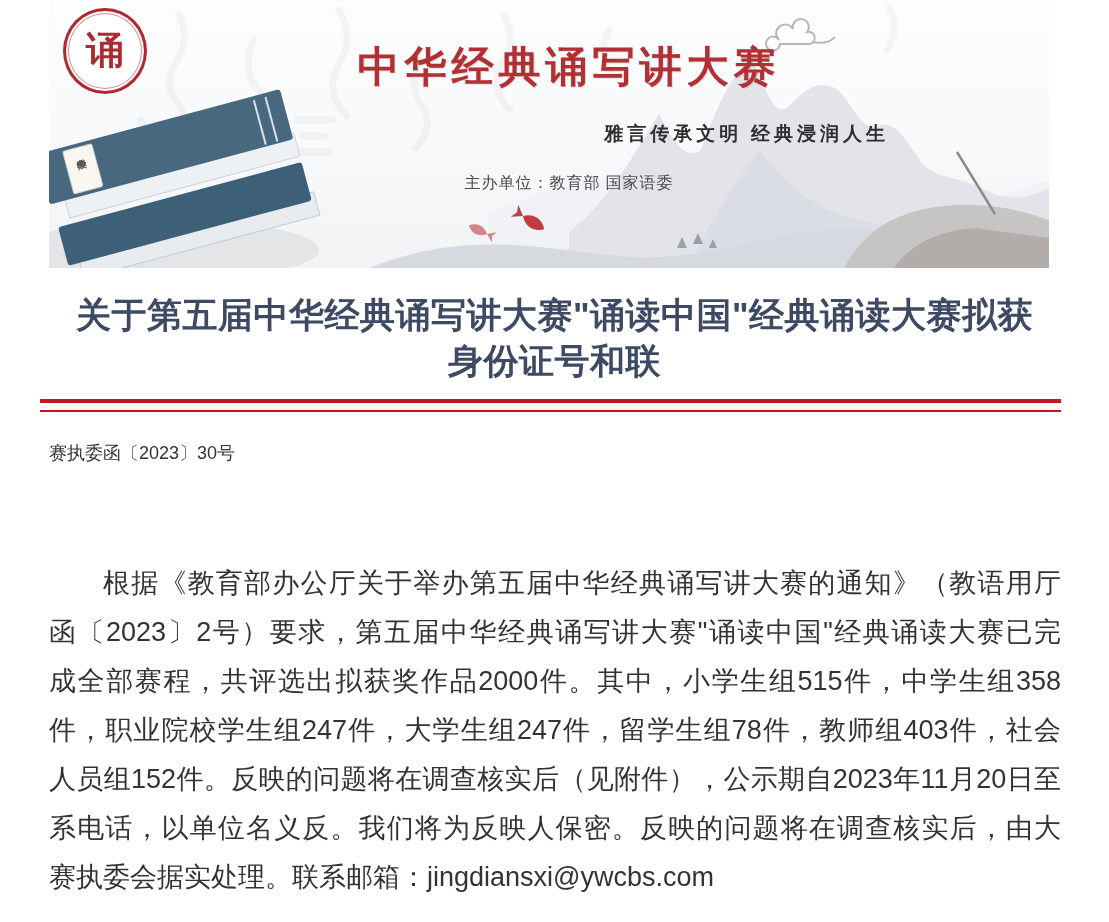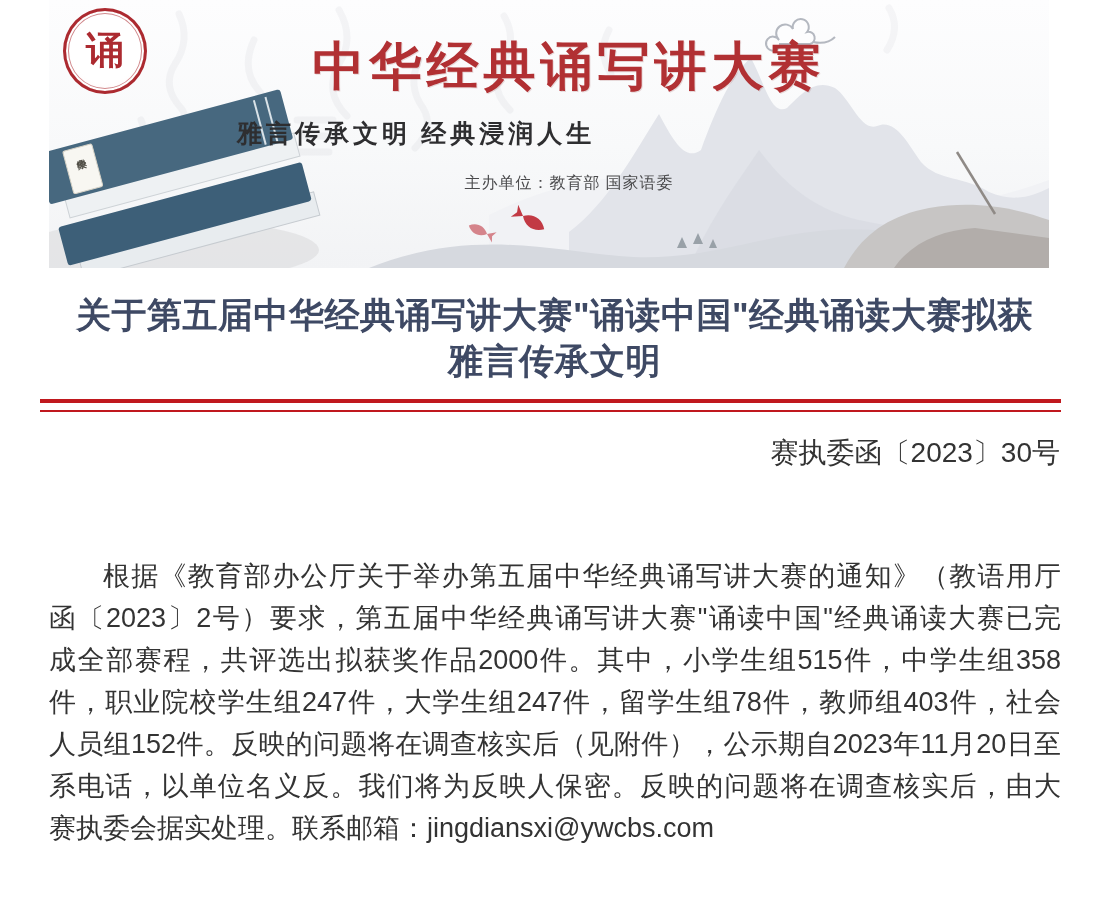--- a/index.html
+++ b/index.html
@@ -21,51 +21,51 @@
     background:radial-gradient(circle at 50% 45%, #fff 60%, #fdf3f3 100%);
     box-shadow:inset 0 0 0 2px #fff, inset 0 0 0 3px rgba(172,42,48,.55);
   }
   .seal-glyph{
     font-family:"Liberation Serif","DejaVu Serif",serif;font-weight:bold;
     font-size:38px;color:#ac2a30;line-height:1;transform:translateY(-1px);
   }
   .banner-title{
     position:absolute;left:200px;top:40px;width:640px;text-align:center;
     font-family:"Liberation Serif","DejaVu Serif",serif;font-weight:bold;
-    font-size:52px;line-height:54px;letter-spacing:5px;color:#b13033;
+    font-size:42px;line-height:54px;letter-spacing:5px;color:#b13033;
     text-shadow:1px 1px 0 rgba(120,20,20,.15);white-space:nowrap;
   }
   .banner-subtitle{
-    position:absolute;left:188px;top:116px;width:640px;text-align:left;
+    position:absolute;left:200px;top:116px;width:640px;text-align:right;
     font-family:"Liberation Serif","DejaVu Serif",serif;font-weight:bold;
-    font-size:25px;line-height:36px;letter-spacing:4px;color:#2e2e30;white-space:nowrap;
+    font-size:19px;line-height:36px;letter-spacing:4px;color:#2e2e30;white-space:nowrap;
   }
   .banner-organizer{
     position:absolute;left:200px;top:170px;width:640px;text-align:center;
     font-family:"Liberation Serif","DejaVu Serif",serif;
     font-size:16px;line-height:26px;letter-spacing:1px;color:#4a4a4c;white-space:nowrap;
   }
 
   
   .doc-heading{
     position:absolute;left:49px;top:292px;width:1011px;text-align:center;
     font-size:35px;line-height:46px;font-weight:bold;color:#3e4964;letter-spacing:0.5px;
   }
   .rule{position:absolute;left:40px;width:1021px;background:#c0181e;}
   .rule-thick{top:399px;height:4px;}
   .rule-thin{top:410px;height:2px;}
   .doc-number{
-    position:absolute;left:49px;top:437px;width:1011px;text-align:right;
-    font-size:28px;line-height:32px;color:#333333;
+    position:absolute;left:49px;top:437px;width:1011px;
+    font-size:18px;line-height:32px;color:#333333;
   }
   .doc-body{
     position:absolute;left:49px;top:555px;width:1012px;color:#333333;
     font-size:27px;line-height:42px;
   }
-  .doc-body .line{height:42px;overflow:hidden;}
+  .doc-body .line{height:42px;overflow:hidden;margin-top:7px;}
   .doc-body .j{text-align:justify;text-align-last:justify;}
   .doc-body .indent{padding-left:54px;}
 </style>
 </head>
 <body>
 
 <div class="page">
 
   <div class="banner">
 
@@ -132,21 +132,21 @@
       <span class="seal-glyph">诵</span>
     </div>
 
     <div class="banner-title">中华经典诵写讲大赛</div>
     <div class="banner-subtitle">雅言传承文明 经典浸润人生</div>
     <div class="banner-organizer">主办单位：教育部 国家语委</div>
   </div>
 
   <div class="doc-heading">
     <div>关于第五届中华经典诵写讲大赛"诵读中国"经典诵读大赛拟获</div>
-    <div>雅言传承文明</div>
+    <div>身份证号和联</div>
   </div>
 
   <div class="rule rule-thick"></div>
   <div class="rule rule-thin"></div>
 
   <div class="doc-number">赛执委函〔2023〕30号</div>
 
   <div class="doc-body">
     <div class="line j indent">根据《教育部办公厅关于举办第五届中华经典诵写讲大赛的通知》（教语用厅</div>
     <div class="line j">函〔2023〕2号）要求，第五届中华经典诵写讲大赛"诵读中国"经典诵读大赛已完</div>

